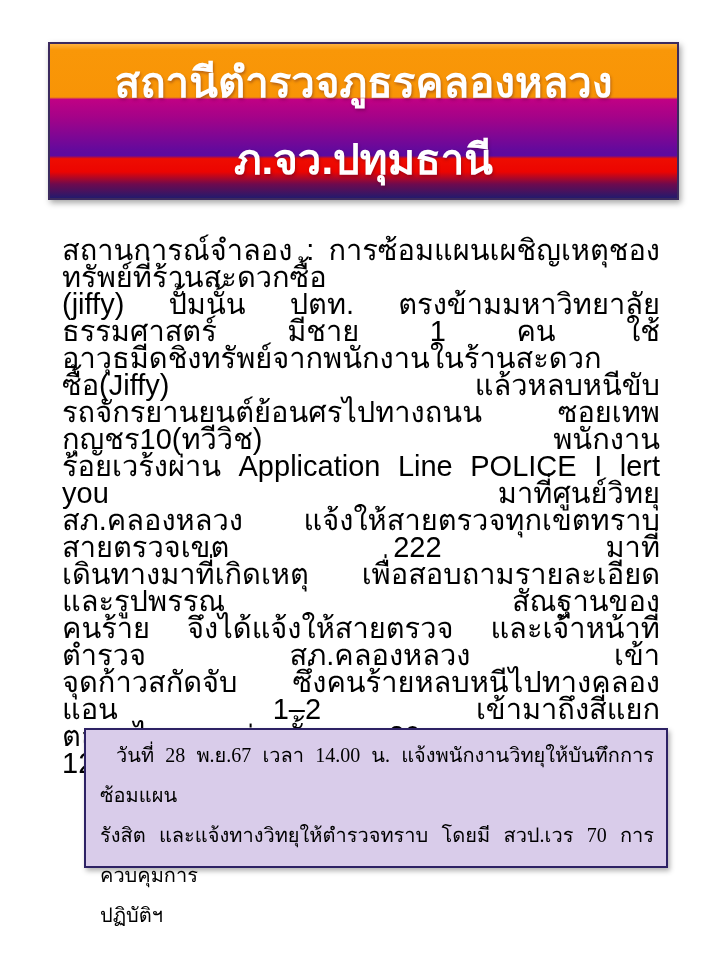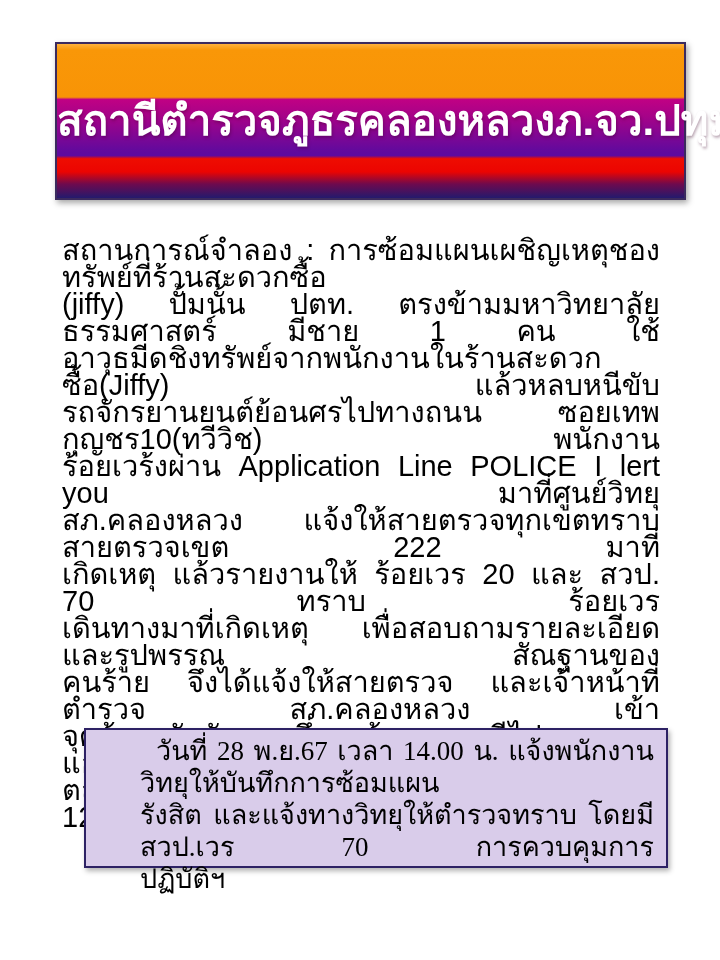--- a/index.html
+++ b/index.html
@@ -12,41 +12,41 @@
     position: relative;
     width: 720px;
     height: 960px;
     background: #ffffff;
     overflow: hidden;
   }
 
   
   .banner {
     position: absolute;
-    left: 55px;
+    left: 48px;
     top: 42px;
     width: 627px;
     height: 154px;
     box-sizing: content-box;
     border: 2px solid #3b2a5e;
     background: linear-gradient(to bottom,
       #ffb23c 0%,
       #f99708 4%,
       #f89406 34.5%,
       #c00184 36%,
       #a30389 48%,
       #5e0a9e 70.5%,
       #5e0a9e 72.5%,
       #ee0d01 74.5%,
       #ec0401 83%,
       #6e0a4e 91%,
       #241a6d 100%);
     box-shadow: 2px 3px 6px rgba(0,0,0,0.35);
     display: flex;
-    flex-direction: row;
+    flex-direction: column;
   }
   .banner-line {
     flex: 1;
     display: flex;
     align-items: center;
     justify-content: center;
     color: #ffffff;
     font-size: 42px;
     font-weight: bold;
     white-space: nowrap;
@@ -80,25 +80,24 @@
     height: 140px;
     box-sizing: border-box;
     background: #d9ccea;
     border: 2px solid #2d2164;
     box-shadow: 2px 3px 5px rgba(0,0,0,0.3);
     padding: 5px 12px 0 14px;
     font-family: "Liberation Serif", serif;
     color: #000000;
   }
   .note-box .line {
-    font-size: 27px;
-    line-height: 32px;
+    font-size: 20px;
+    line-height: 40px;
     text-align: justify;
     text-align-last: justify;
-    margin-left: 40px;
   }
   .note-box .line.first {
     text-indent: 16px;
   }
   .note-box .line.last {
     text-align: right;
     text-align-last: left;
   }
 </style>
 </head>
@@ -111,21 +110,20 @@
     <div class="banner-line">ภ.จว.ปทุมธานี</div>
   </div>
 
   <div class="scenario">
       <div class="line first">สถานการณ์จำลอง : การซ้อมแผนเผชิญเหตุชองทรัพย์ที่ร้านสะดวกซื้อ</div>
       <div class="line">(jiffy) ปั้มนั้น ปตท. ตรงข้ามมหาวิทยาลัยธรรมศาสตร์ มีชาย 1 คน ใช้</div>
       <div class="line">อาวุธมีดชิงทรัพย์จากพนักงานในร้านสะดวกซื้อ(Jiffy) แล้วหลบหนีขับ</div>
       <div class="line">รถจักรยานยนต์ย้อนศรไปทางถนน ซอยเทพกุญชร10(ทวีวิช) พนักงาน</div>
       <div class="line">ร้อยเวร้งผ่าน Application Line POLICE I lert you มาที่ศูนย์วิทยุ</div>
       <div class="line">สภ.คลองหลวง แจ้งให้สายตรวจทุกเขตทราบ สายตรวจเขต 222 มาที่</div>
-      <div class="line">เกิดเหตุ แล้วรายงานให้ ร้อยเวร 20 และ สวป. 70 ทราบ ร้อยเวร</div>
       <div class="line">เดินทางมาที่เกิดเหตุ เพื่อสอบถามรายละเอียด และรูปพรรณ สัณฐานของ</div>
       <div class="line">คนร้าย จึงได้แจ้งให้สายตรวจ และเจ้าหน้าที่ตำรวจ สภ.คลองหลวง เข้า</div>
       <div class="line">จุดก้าวสกัดจับ ซึ่งคนร้ายหลบหนีไปทางคลองแอน 1–2 เข้ามาถึงสี่แยก</div>
       <div class="line">ตลาดไท ระหว่างนั้น นว.20 และสายตรวจเขต 123 ตั้งจุดตรวจจุดสกัด</div>
     </div>
 
   <div class="note-box">
       <div class="line first">วันที่ 28 พ.ย.67 เวลา 14.00 น. แจ้งพนักงานวิทยุให้บันทึกการซ้อมแผน</div>
       <div class="line">รังสิต และแจ้งทางวิทยุให้ตำรวจทราบ โดยมี สวป.เวร 70 การควบคุมการ</div>
       <div class="line last">ปฏิบัติฯ</div>

